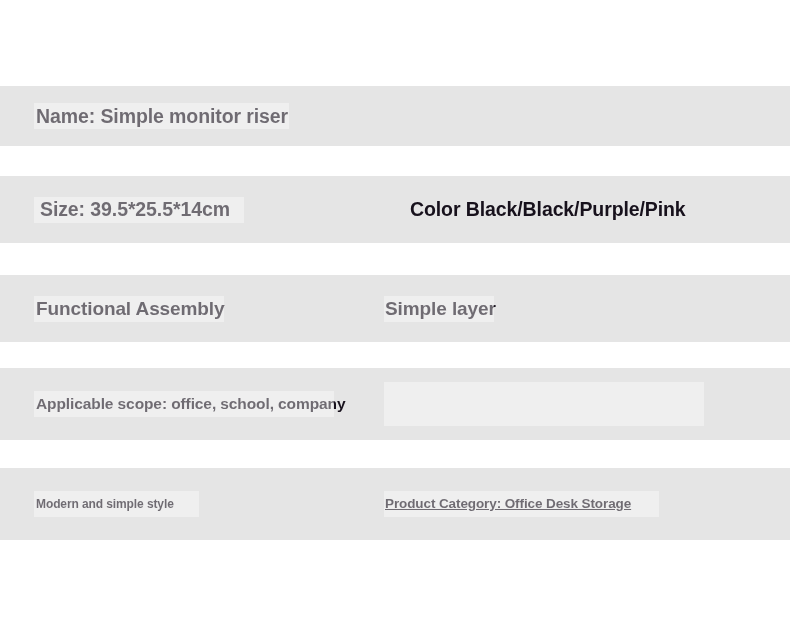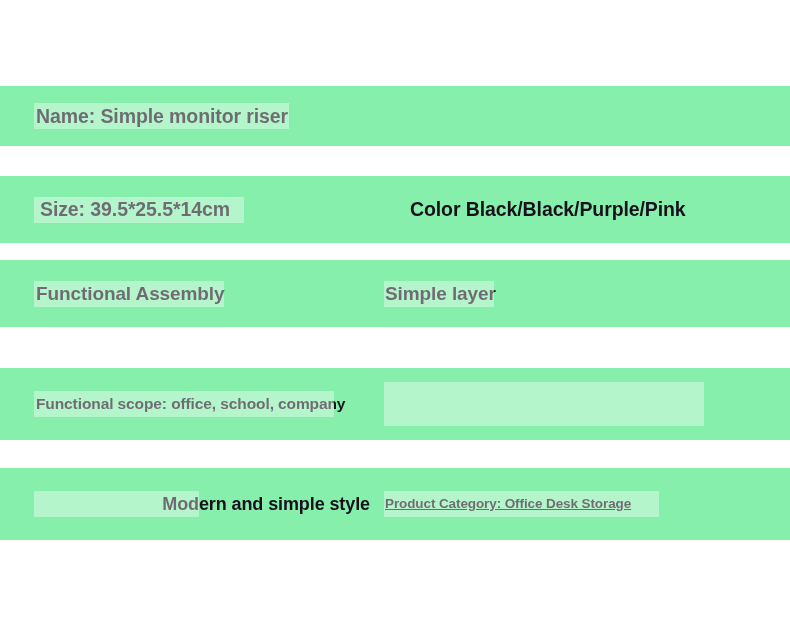--- a/index.html
+++ b/index.html
@@ -16,28 +16,28 @@
   .spec-sheet {
     position: relative;
     width: 790px;
     height: 628px;
     background: #ffffff;
   }
   .spec-row {
     position: absolute;
     left: 0;
     width: 790px;
-    background: #86efac;
+    background: #e5e5e5;
     display: flex;
     align-items: center;
     box-sizing: border-box;
   }
   .spec-row.r1 { top: 86px;  height: 60px; }
   .spec-row.r2 { top: 176px; height: 67px; }
-  .spec-row.r3 { top: 260px; height: 67px; justify-content: flex-end; }
+  .spec-row.r3 { top: 275px; height: 67px; justify-content: flex-end; }
   .spec-row.r4 { top: 368px; height: 72px; }
   .spec-row.r5 { top: 468px; height: 72px; }
 
   .cell {
     box-sizing: border-box;
     color: #17111c;
     font-weight: bold;
     line-height: 1.25;
     letter-spacing: -0.1px;
   }
@@ -63,21 +63,21 @@
     background: rgba(255,255,255,0.38);
     pointer-events: none;
   }
 
   
   .r1 .cell { font-size: 19.5px; }
   .r2 .cell { font-size: 19.5px; padding-left: 40px; }
   .r3 .cell { font-size: 19px; }
   .r4 .cell.col-left  { font-size: 15.5px; }
   .r4 .cell.col-right { font-size: 17.5px; }
-  .r5 .cell.col-left  { font-size: 18px; text-align: right; }
+  .r5 .cell.col-left  { font-size: 12px; }
   .r5 .cell.col-right { font-size: 13.5px; text-decoration: underline; }
 </style>
 </head>
 <body>
 
 <div class="spec-sheet">
 
   <div class="spec-row r1">
     <div class="cell col-left">
       <span class="ghost" style="width:255px"></span>
@@ -102,21 +102,21 @@
     </div>
     <div class="cell col-right">
       <span class="ghost" style="left:14px;width:110px"></span>
       <span>Simple layer</span>
     </div>
   </div>
 
   <div class="spec-row r4">
     <div class="cell col-left">
       <span class="ghost" style="width:300px"></span>
-      <span>Functional scope: office, school, company</span>
+      <span>Applicable scope: office, school, company</span>
     </div>
     <div class="cell col-right">
       <span class="ghost" style="left:14px;width:320px;height:44px"></span>
     </div>
   </div>
 
   <div class="spec-row r5">
     <div class="cell col-left">
       <span class="ghost" style="width:165px"></span>
       <span>Modern and simple style</span>

